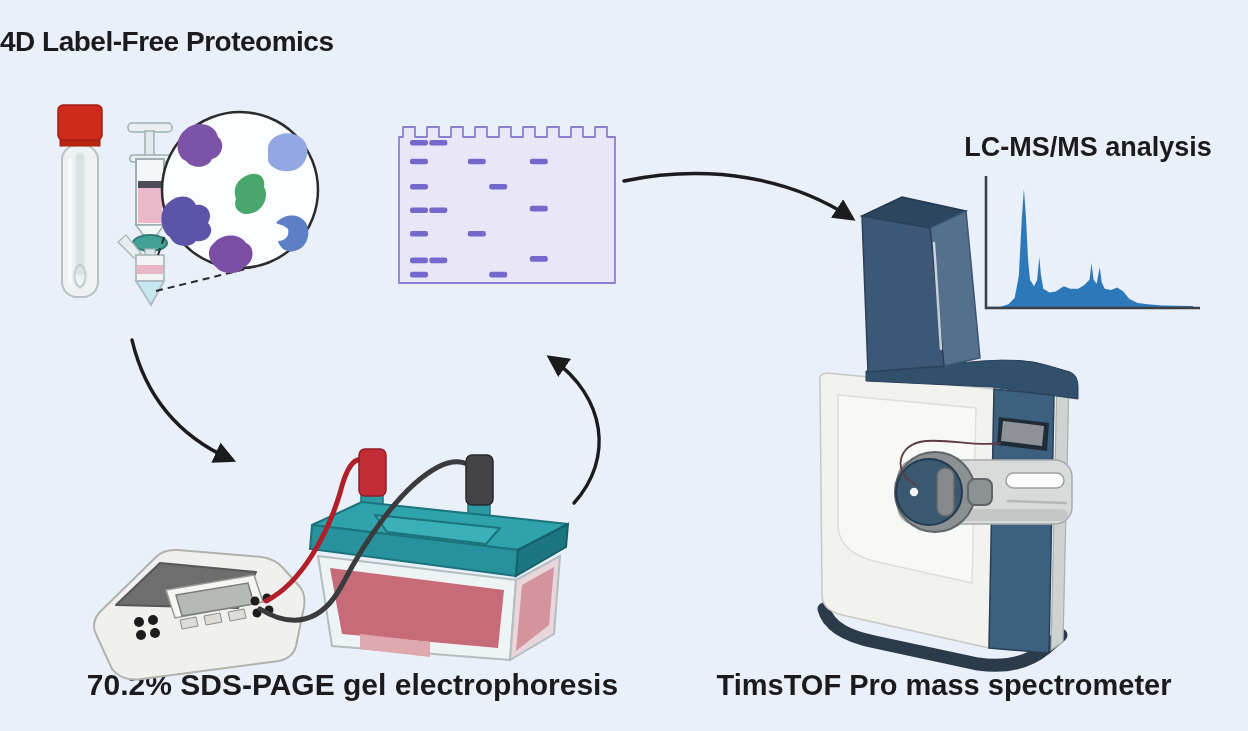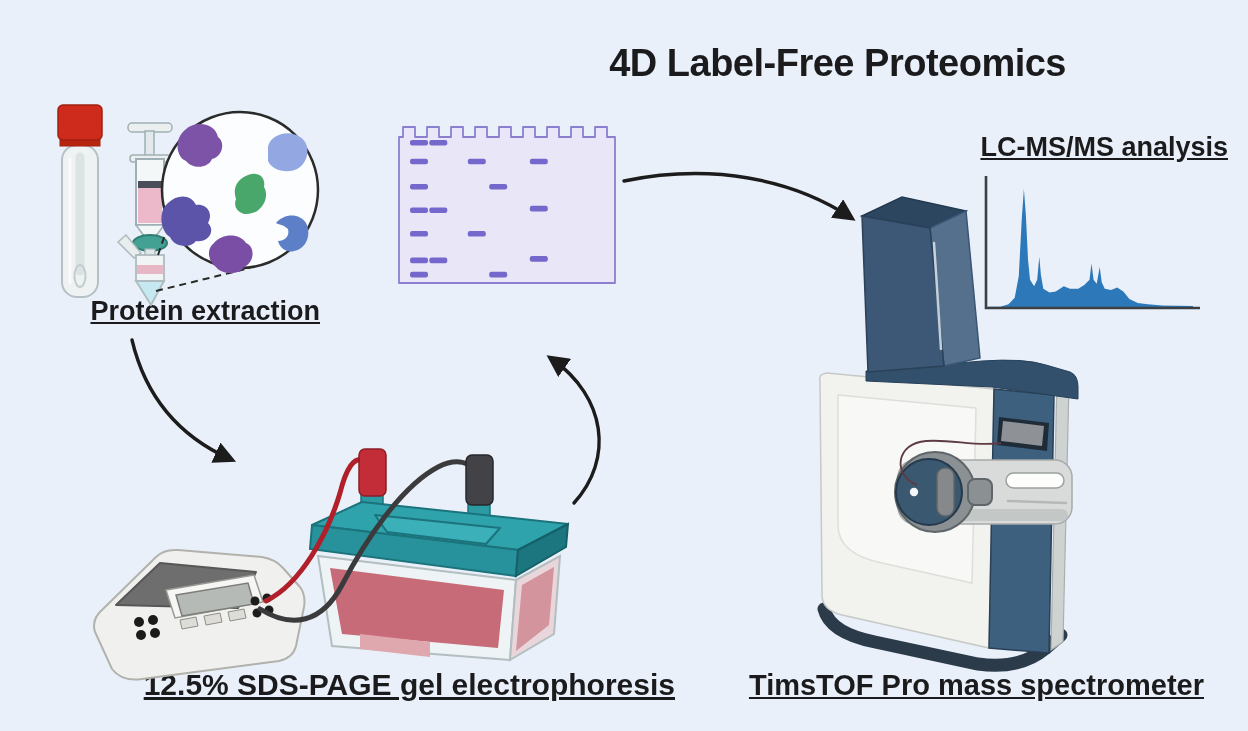--- a/index.html
+++ b/index.html
@@ -1,20 +1,20 @@
 <!DOCTYPE html>
 <html style="--background: #eaf0f9; --text: #1b1b1d; --arrow: #1c1c1c; --chart_blue: #2d78b8; --gel_fill: #e9e6f7; --gel_border: #8b80d0; --gel_band: #7568cc; --tank_teal: #2b9aa3; --buffer_pink: #c76b79; --cable_red: #b01f2a; --cable_black: #3b3b3e; --instrument_slate: #3c5876; --instrument_body: #f2f2ef;"><head>
 <meta charset="utf-8">
 <style>
   html,body{margin:0;padding:0;}
   body{font-family:"Liberation Sans","DejaVu Sans",sans-serif;}
   .stage{position:relative;width:1248px;height:731px;background:var(--background,#eaf0f9);overflow:hidden;}
-  .title{position:absolute;left:0;top:26px;width:1050px;margin:16px;text-align:right;
-         font-size:38px;font-weight:700;letter-spacing:-0.5px;color:var(--text,#1b1b1d);}
-  .lbl{position:absolute;font-weight:700;color:var(--text,#1b1b1d);text-align:right;line-height:1.05;text-decoration:underline;}
+  .title{position:absolute;left:0;top:26px;width:1050px;margin:0;text-align:left;
+         font-size:28px;font-weight:700;letter-spacing:-0.5px;color:var(--text,#1b1b1d);}
+  .lbl{position:absolute;font-weight:700;color:var(--text,#1b1b1d);text-align:center;line-height:1.05;}
   #lbl-extraction{left:0;top:297px;width:320px;font-size:27px;}
   #lbl-band{left:322px;top:296px;width:410px;font-size:28px;}
   #lbl-lcms{left:948px;top:133px;width:280px;font-size:27px;}
   #lbl-sds{left:30px;top:669px;width:645px;font-size:30px;}
   #lbl-tims{left:684px;top:670px;width:520px;font-size:29px;}
   .abs{position:absolute;}
   .gel-body{fill:var(--gel_fill,#e9e6f7);stroke:var(--gel_border,#8b80d0);stroke-width:1.8;}
   .band{fill:var(--gel_band,#7568cc);}
   .chrom{fill:var(--chart_blue,#2d78b8);}
   .axis{stroke:#3c4043;stroke-width:2.6;fill:none;}
@@ -23,23 +23,22 @@
   .cable-red{stroke:var(--cable_red,#b01f2a);stroke-width:5;fill:none;stroke-linecap:round;}
   .cable-black{stroke:var(--cable_black,#3b3b3e);stroke-width:5;fill:none;stroke-linecap:round;}
 </style>
 </head>
 <body>
 
 <div class="stage">
 
   <h1 class="title">4D Label-Free Proteomics</h1>
 
-  <div class="lbl" id="lbl-extraction">Protein extraction</div>
   <div class="lbl" id="lbl-lcms">LC-MS/MS analysis</div>
-  <div class="lbl" id="lbl-sds">12.5% SDS-PAGE gel electrophoresis</div>
+  <div class="lbl" id="lbl-sds">70.2% SDS-PAGE gel electrophoresis</div>
   <div class="lbl" id="lbl-tims">TimsTOF Pro mass spectrometer</div>
 
   <svg class="abs" style="left:30px;top:95px;" width="300" height="215" viewBox="0 0 300 215">
     <g>
       <rect x="32" y="50" width="36" height="152" rx="15" fill="#eef2f3" stroke="#b6c1c3" stroke-width="2"></rect>
       <line x1="50" y1="62" x2="50" y2="176" stroke="#dce3e4" stroke-width="9" stroke-linecap="round"></line>
       <ellipse cx="50" cy="181" rx="5.5" ry="11" fill="none" stroke="#c3cdcf" stroke-width="2"></ellipse>
       <line x1="40" y1="64" x2="40" y2="188" stroke="#ffffff" stroke-width="3" opacity="0.7" stroke-linecap="round"></line>
       <rect x="30" y="42" width="40" height="9" fill="#b8250f" stroke="#a21f12"></rect>
       <rect x="28" y="10" width="44" height="35" rx="5" fill="#cf2b1c" stroke="#a21f12" stroke-width="1.5"></rect>

